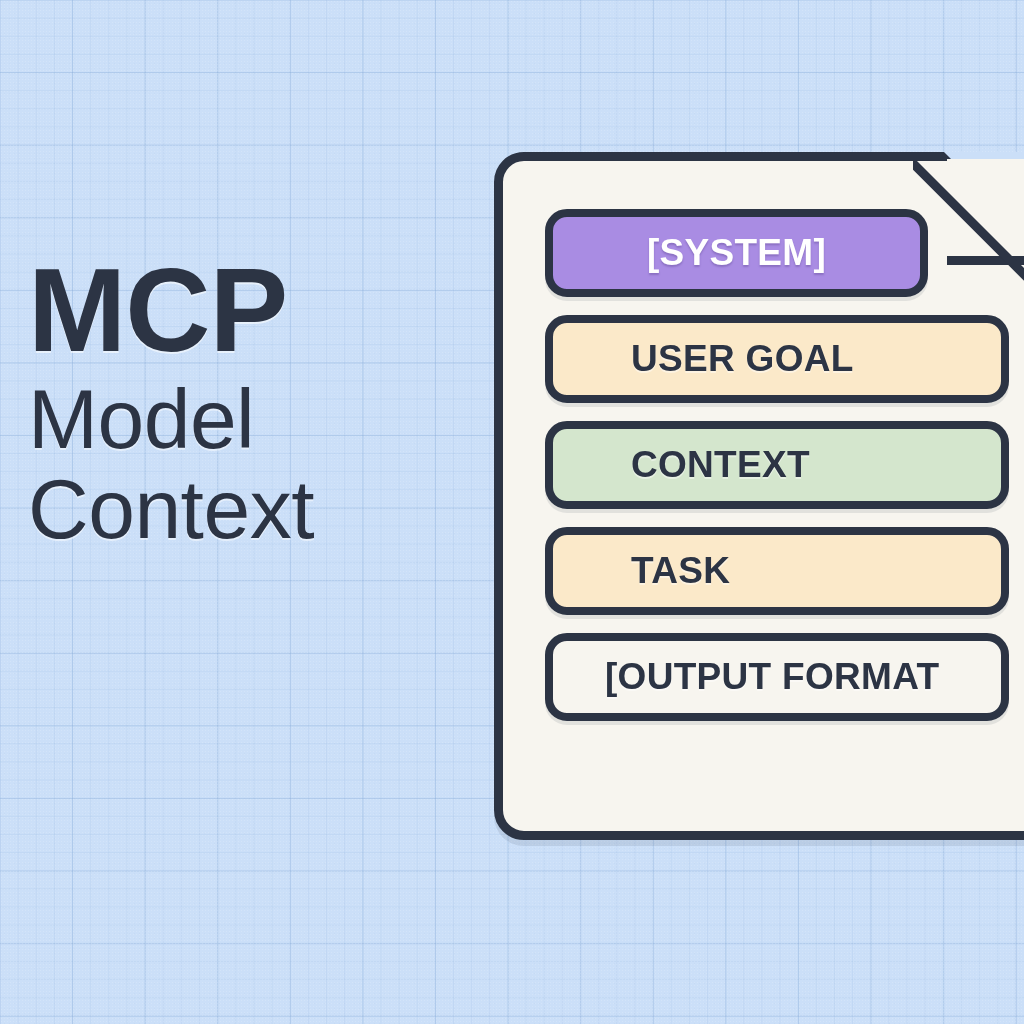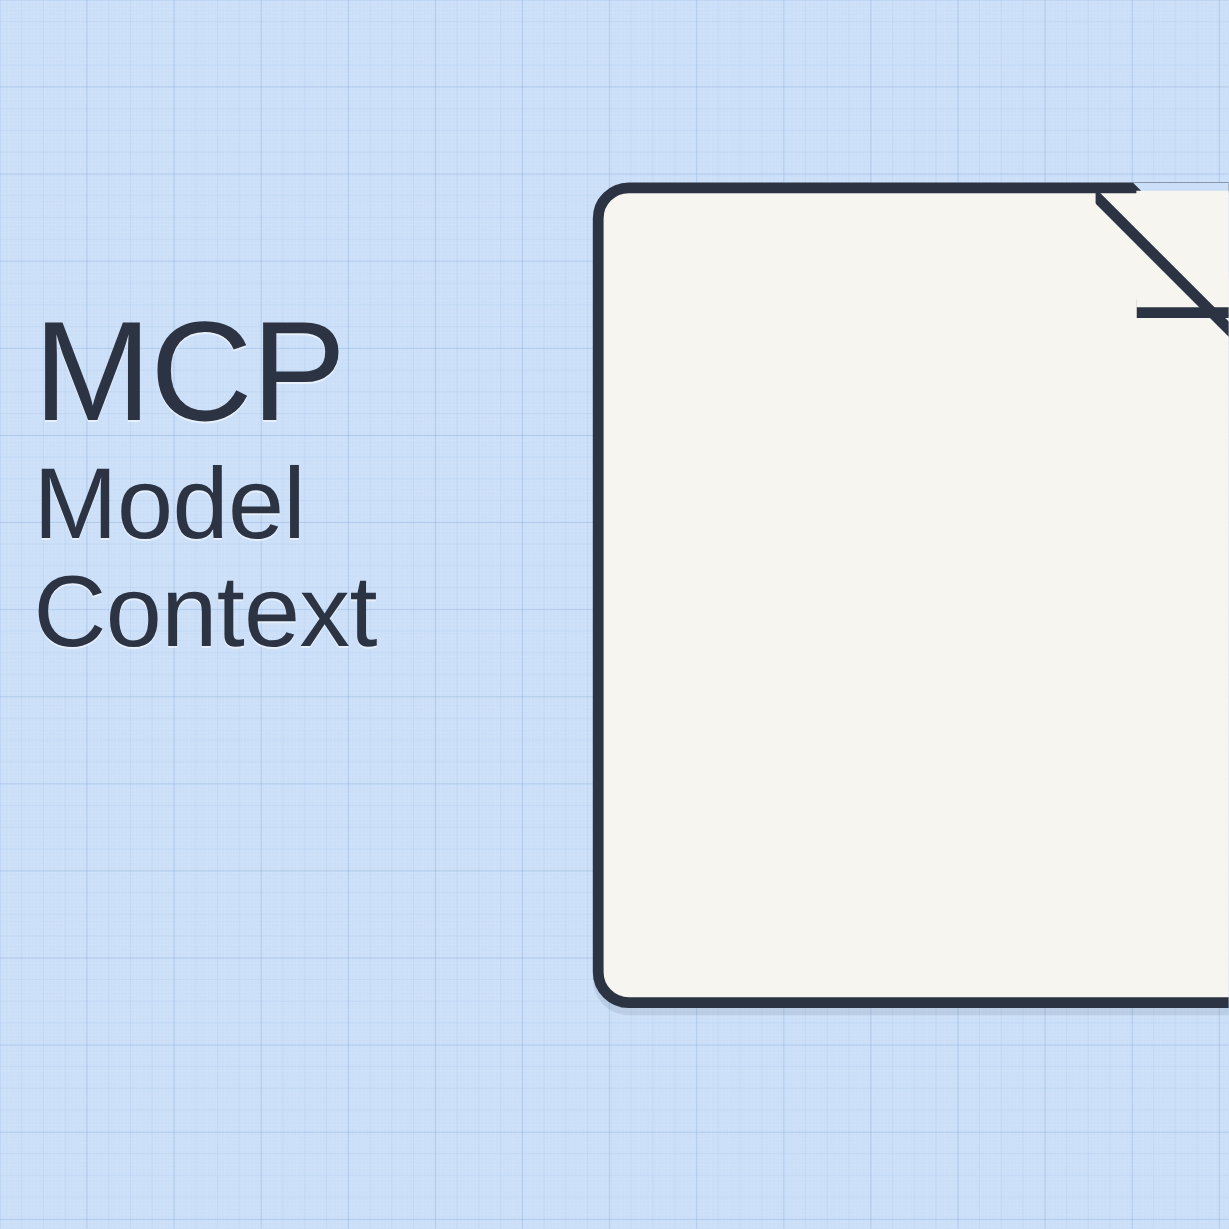--- a/index.html
+++ b/index.html
@@ -49,21 +49,21 @@
   .wordmark {
     position: absolute;
     left: 26px;
     top: 256px;
     width: 430px;
     color: #2c3444;
     user-select: none;
   }
   .wm-acronym {
     font-size: 118px;
-    font-weight: 400;
+    font-weight: 700;
     letter-spacing: -1px;
     line-height: 0.92;
     margin: 0 0 10px 2px;
     color: #2c3444;
     text-shadow: 0 2px 0 rgba(255,255,255,0.55);
   }
   .wm-line {
     font-size: 84px;
     font-weight: 400;
     line-height: 1.05;
@@ -201,15 +201,38 @@
     <div class="wm-line">Model</div>
     <div class="wm-line">Context</div>
   </div>
 
   <div class="doc-card">
 
     <div class="fold-mask"></div>
     <div class="fold-piece"></div>
     <div class="fold-diagonal"></div>
 
+    <div class="chips">
+
+      <div class="chip v-system">
+        <span class="chip-label">[SYSTEM]</span>
+      </div>
+
+      <div class="chip v-goal">
+        <span class="chip-label">USER GOAL</span>
+      </div>
+
+      <div class="chip v-context">
+        <span class="chip-label">CONTEXT</span>
+      </div>
+
+      <div class="chip v-task">
+        <span class="chip-label">TASK</span>
+      </div>
+
+      <div class="chip v-output">
+        <span class="chip-label">[OUTPUT FORMAT</span>
+      </div>
+
+    </div>
   </div>
 
 </div>
 
 </body></html>

